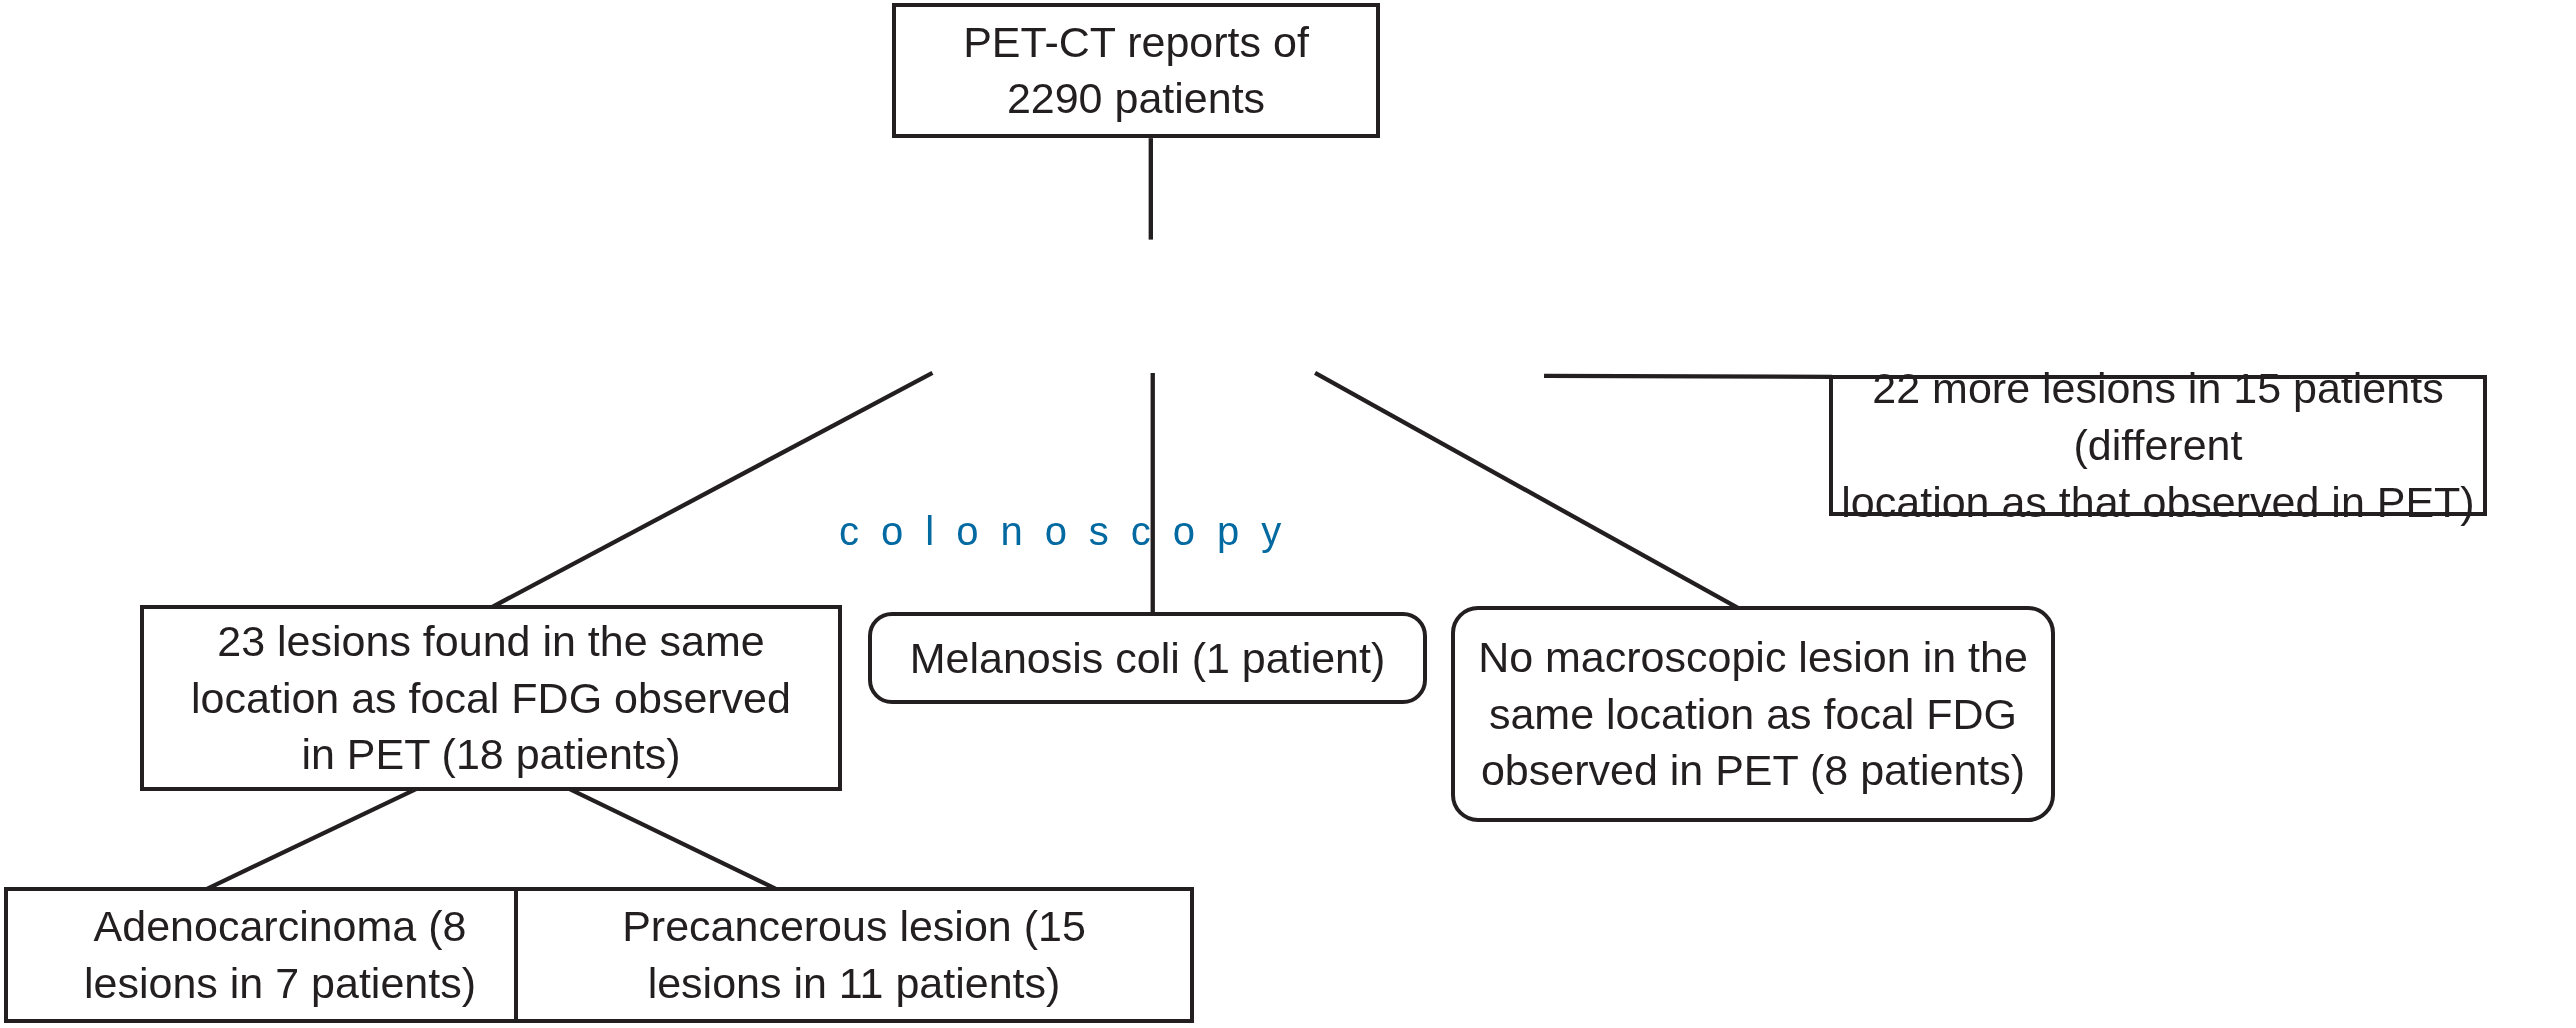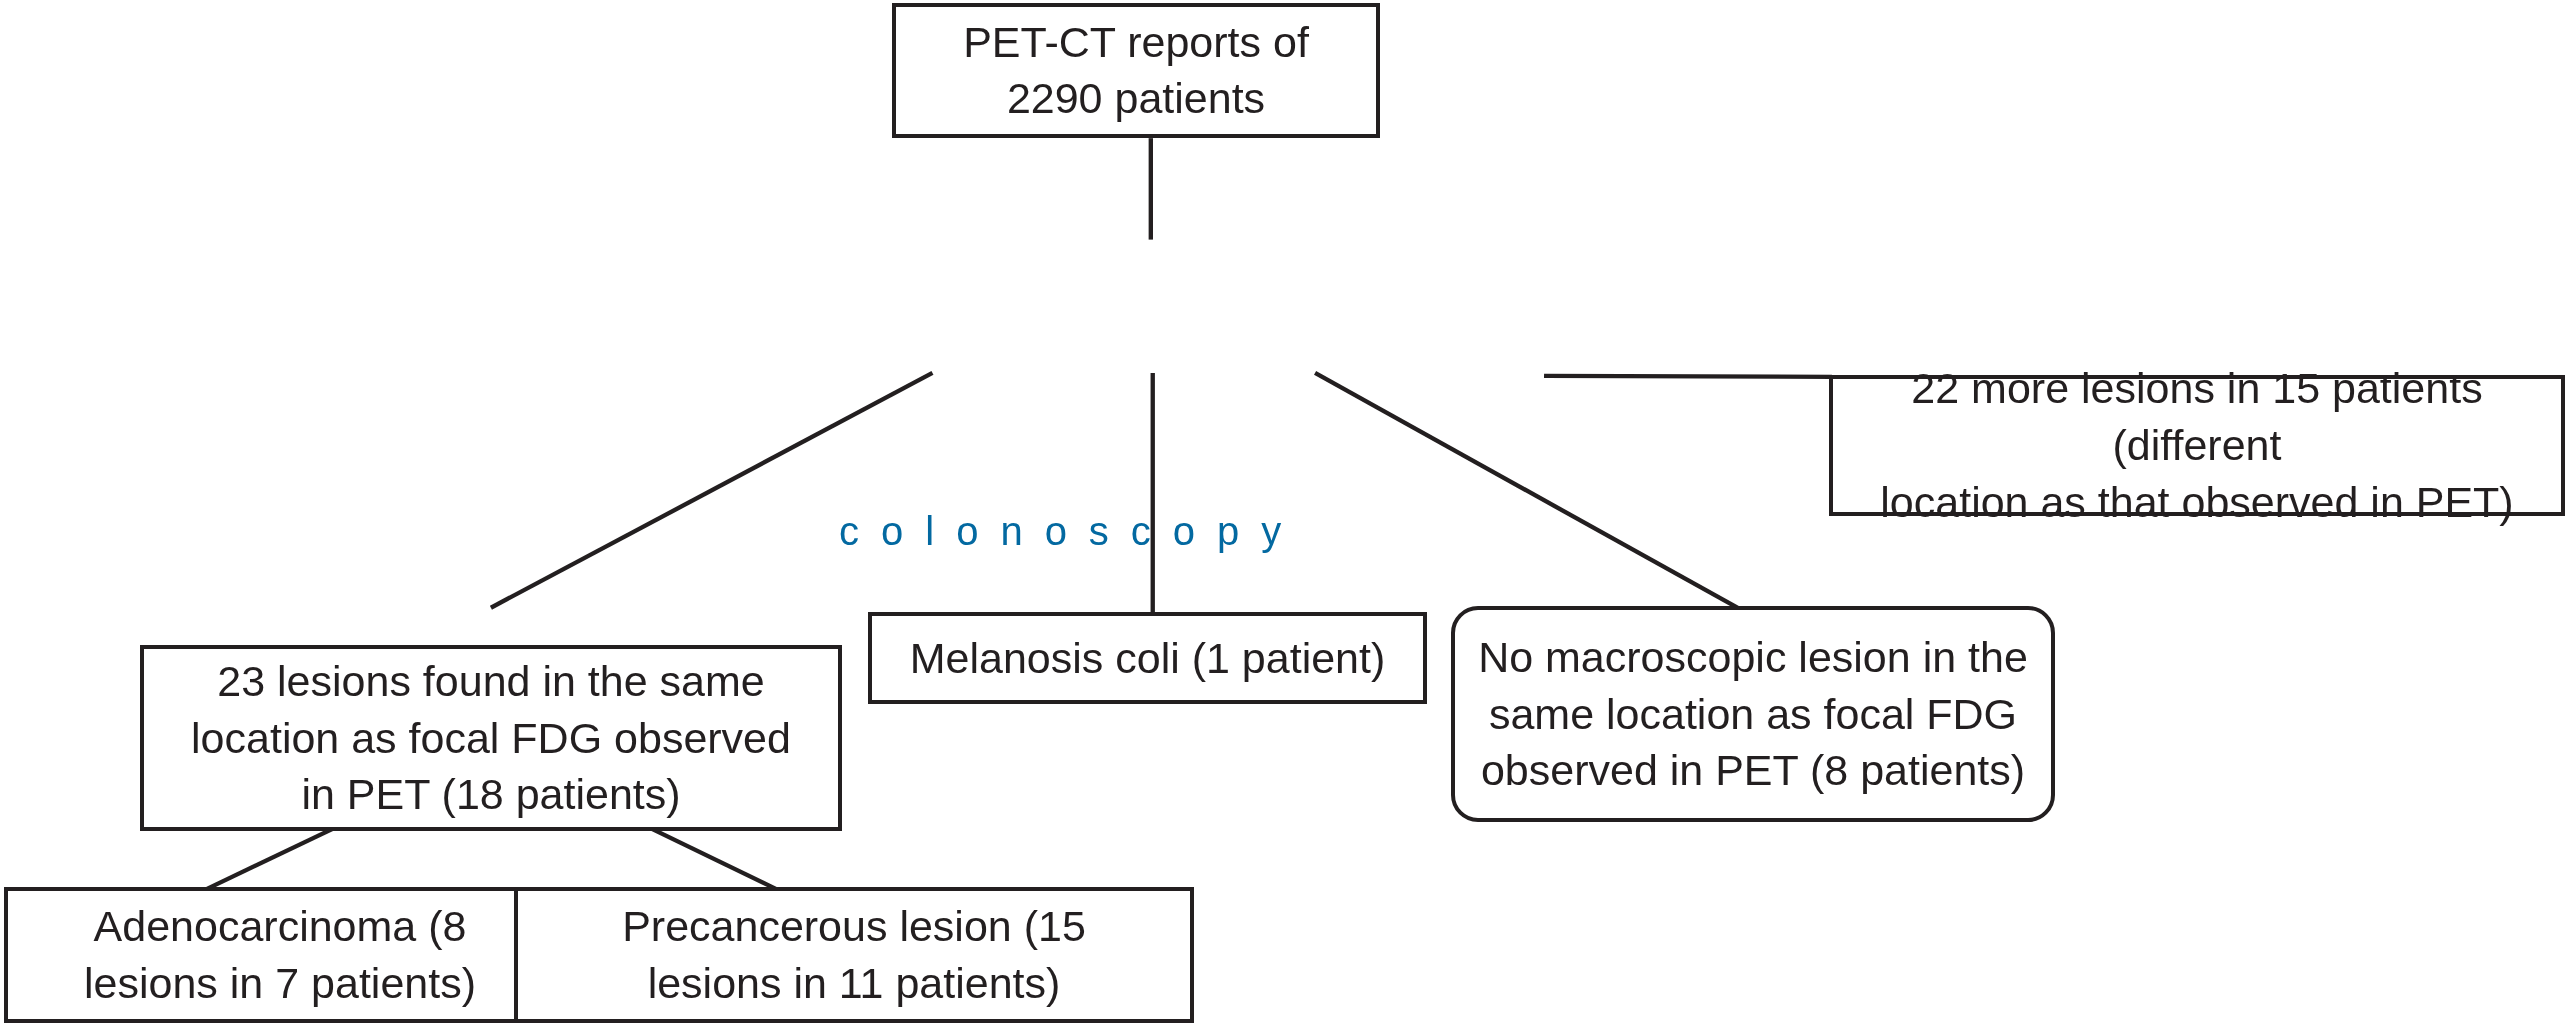--- a/index.html
+++ b/index.html
@@ -26,23 +26,23 @@
     justify-content: center;
     text-align: center;
     white-space: pre-line;
     font-size: 43px;
     line-height: 1.32;
     z-index: 3;
   }
   
   #node-root          { left: 892px;  top: 2.9px;   width: 488px; height: 135px; }
   #node-focal         { left: 749px;  top: 236px; width: 797px; height: 140px; }
-  #node-more-lesions  { left: 1829px; top: 375px; width: 736px; height: 141px; }
-  #node-same-location { left: 140px;  top: 605px; width: 702px; height: 186px; margin-top: 40px; }
-  #node-melanosis     { left: 868px;  top: 612px; width: 559px; height: 92px;  }
+  #node-more-lesions  { left: 1829px; top: 375px; width: 658px; height: 141px; }
+  #node-same-location { left: 140px;  top: 605px; width: 702px; height: 186px; }
+  #node-melanosis     { left: 868px;  top: 612px; width: 559px; height: 92px; border-radius: 24px;  }
   #node-no-lesion     { left: 1451px; top: 606px; width: 604px; height: 216px; border-radius: 27px; }
   #node-adeno         { left: 4px;    top: 887px; width: 552px; height: 136px; }
   #node-precancerous  { left: 514px;  top: 887px; width: 680px; height: 136px; }
 
   #colonoscopy-label {
     position: absolute;
     left: 839px;
     top: 509px;
     color: #0369a1;
     font-size: 40px;

